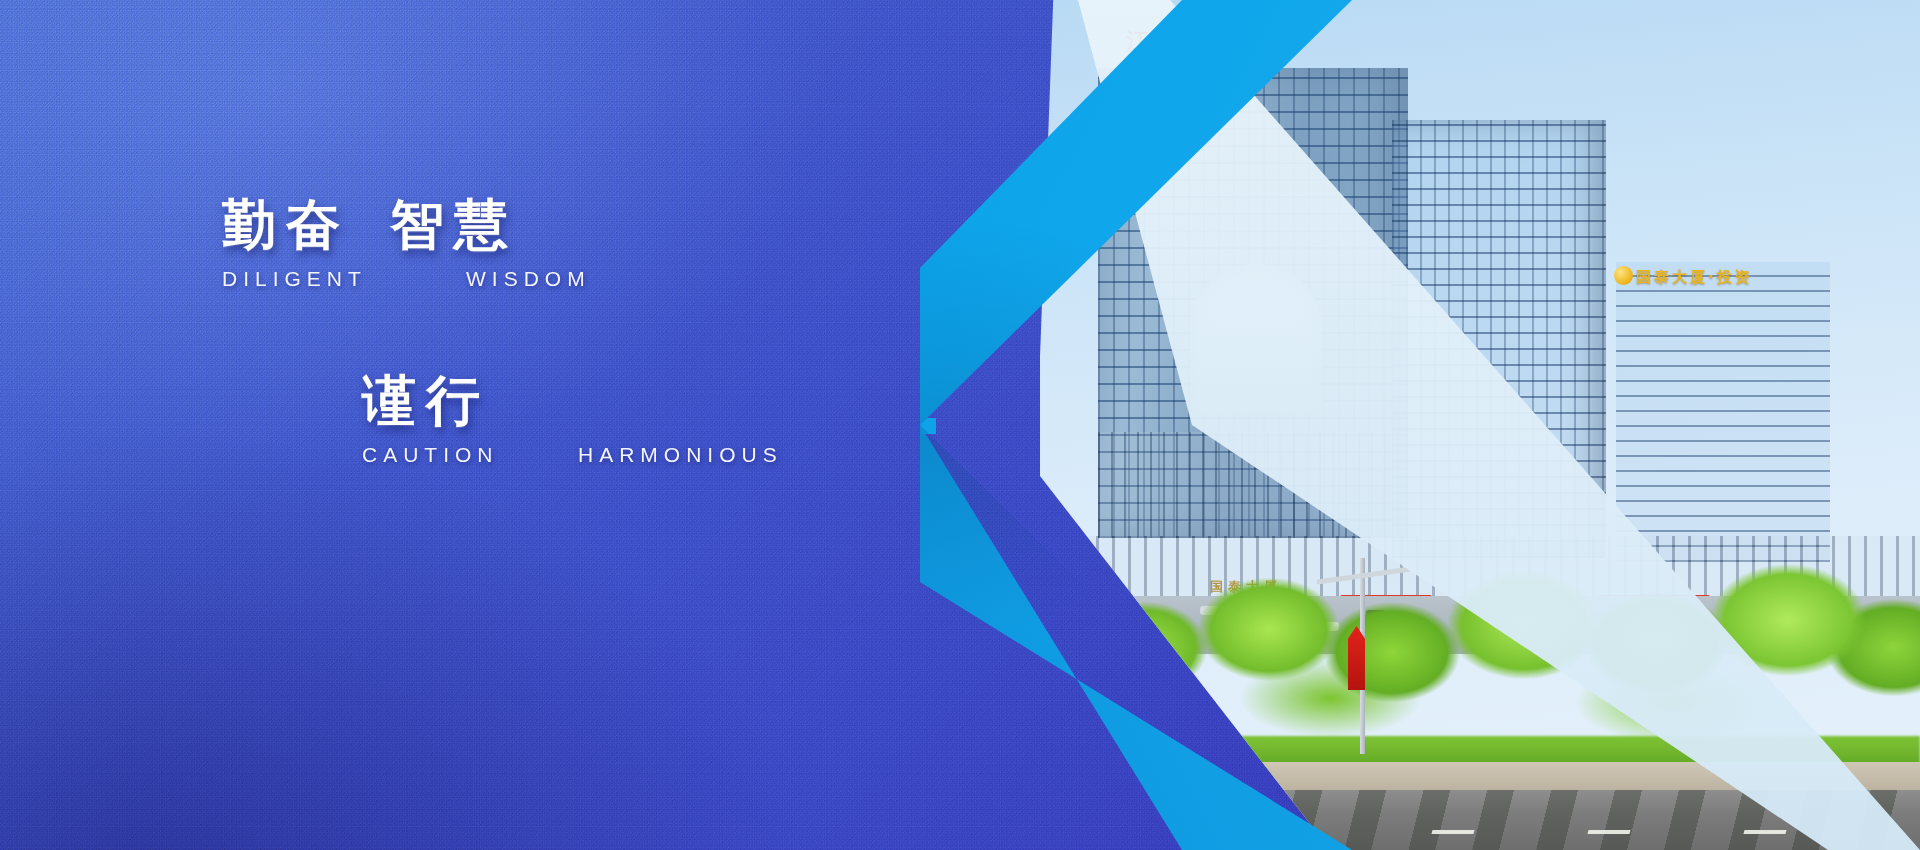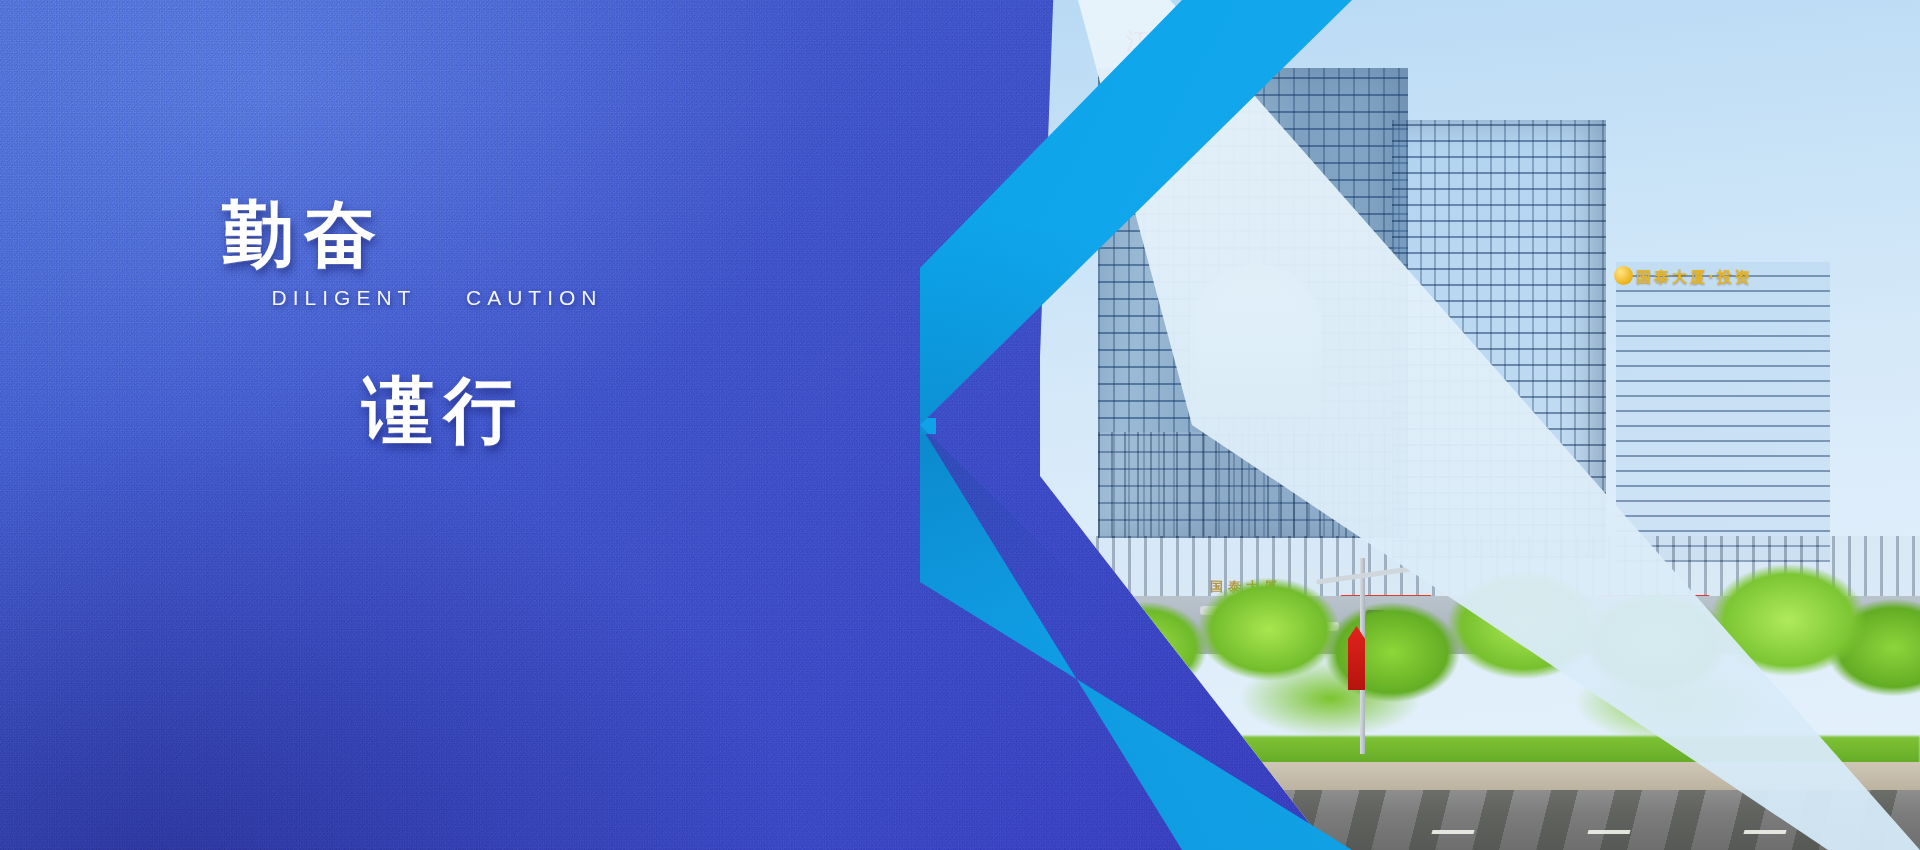--- a/index.html
+++ b/index.html
@@ -235,39 +235,39 @@
   }
   .line{position:absolute;}
   .line-1{left:222px;top:196px;}
   .line-2{left:362px;top:372px;}
 
   .cn{
     display:flex;align-items:flex-end;
     color:#ffffff;
     font-family:"DejaVu Sans","Liberation Sans",sans-serif;
     font-weight:700;
-    font-size:72px;
+    font-size:54px;
     line-height:1.06;
     letter-spacing:10px;
     text-shadow:2px 5px 9px rgba(14,20,92,.55), 0 1px 0 rgba(255,255,255,.25);
   }
   .cn .word{white-space:nowrap;}
   .cn .gap{display:inline-block;width:40px;}
 
   .en{
     display:flex;
     margin-top:14px;
     color:#f2f5ff;
     font-family:"Liberation Sans","DejaVu Sans",sans-serif;
     font-weight:400;
     font-size:21px;
     letter-spacing:6px;
     text-shadow:1px 2px 5px rgba(14,20,92,.5);
   }
-  .en .slot{white-space:nowrap;text-align:center;}
+  .en .slot{white-space:nowrap;}
   .en .slot-a{width:244px;}
   .en .slot-b{width:auto;}
 
   .line-2 .en .slot-a{width:216px;}
 </style>
 </head>
 <body>
 
 <div id="banner">
 
@@ -339,28 +339,33 @@
     <div class="chev-seam"></div>
     <div class="chev-shade"></div>
   </div>
 
   <div class="copy">
 
     <div class="line line-1">
       <div class="cn">
         <span class="word">勤奋</span>
         <span class="gap"></span>
+        <span class="word">智慧</span>
       </div>
       <div class="en">
         <span class="slot slot-a">DILIGENT</span>
-        <span class="slot slot-b">CAUTION</span>
+        <span class="slot slot-b">WISDOM</span>
       </div>
     </div>
 
     <div class="line line-2">
       <div class="cn">
         <span class="word">谨行</span>
         <span class="gap"></span>
       </div>
+      <div class="en">
+        <span class="slot slot-a">CAUTION</span>
+        <span class="slot slot-b">HARMONIOUS</span>
+      </div>
     </div>
 
   </div>
 </div>
 
 </body></html>

